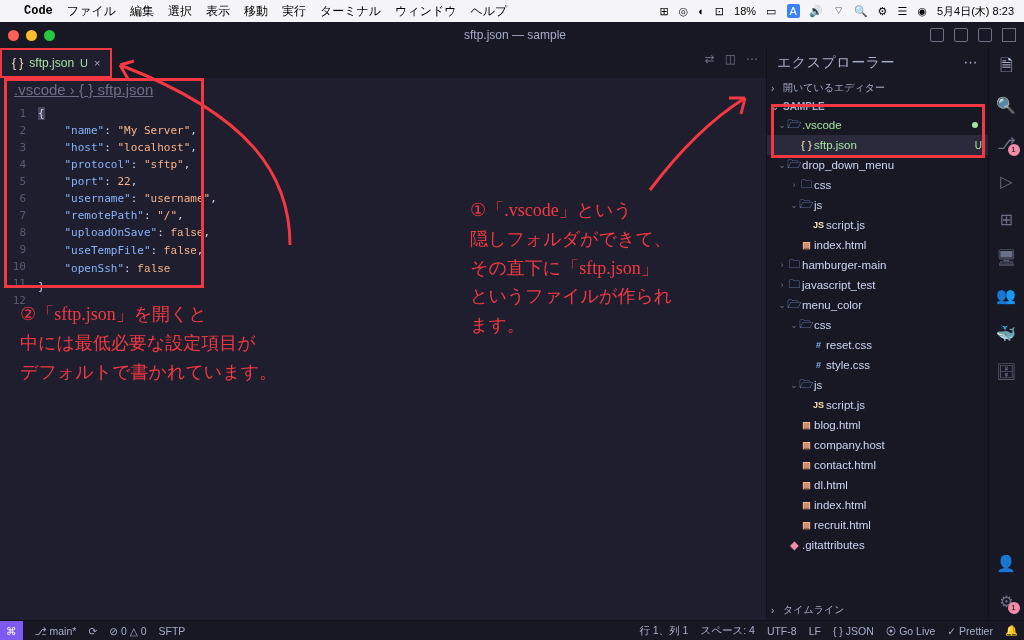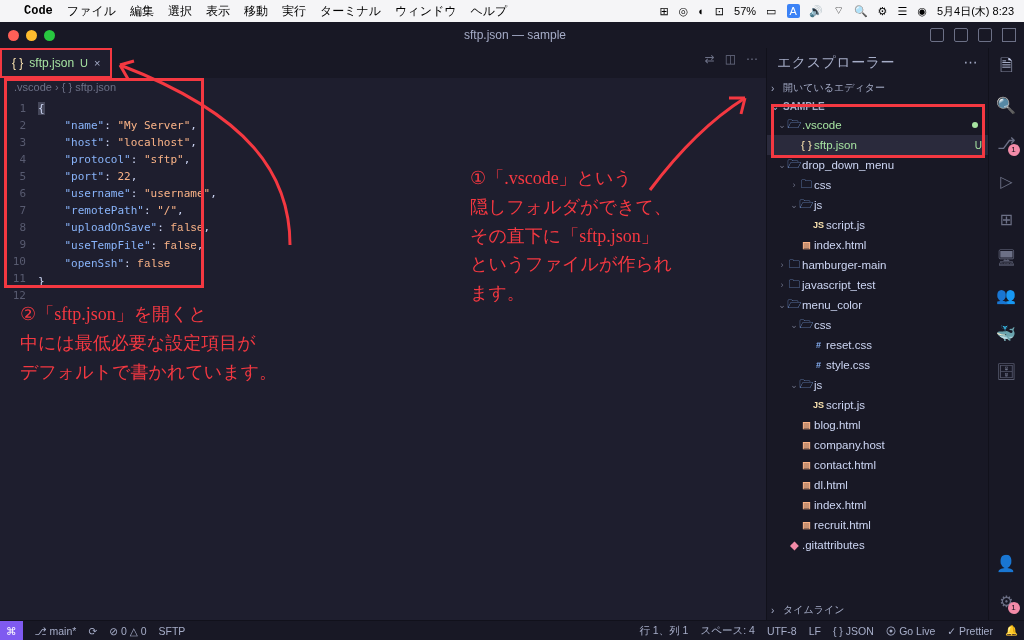--- a/index.html
+++ b/index.html
@@ -64,21 +64,21 @@
     display: flex; align-items: center; gap: 6px;
     padding: 0 10px;
     background: #1e1e2e;
     border: 2px solid #f43841;
     font-size: 12px;
   }
   .tab .json-icon { color: #f9e2af; }
   .tab .fname { color: #a6e3a1; }
   .tab .u { color: #a6e3a1; font-size: 11px; }
   .tab .x { color: #a6adc8; font-size: 11px; }
-  .breadcrumb { padding: 3px 14px; font-size: 11px; color: #6c7086; }
+  .breadcrumb { padding: 3px 14px; font-size: 15px; color: #6c7086; text-decoration: underline; }
 
   .code-wrap { display: flex; position: relative; }
   .gutter { width: 34px; text-align: right; color: #585b70; padding: 4px 8px 0 0; font-family: Menlo, monospace; font-size: 11px; line-height: 17px; }
   .code {
     font-family: Menlo, Consolas, monospace;
     font-size: 11px;
     line-height: 17px;
     white-space: pre;
     padding: 4px 0 0 4px;
     position: relative;
@@ -192,21 +192,21 @@
   <span>実行</span>
   <span>ターミナル</span>
   <span>ウィンドウ</span>
   <span>ヘルプ</span>
   <div class="spacer"></div>
   <div class="right">
     <span>⊞</span>
     <span>◎</span>
     <span>◐</span>
     <span>⊡</span>
-    <span>57%</span>
+    <span>18%</span>
     <span>▭</span>
     <span style="background:#3b82f6;color:#fff;padding:1px 3px;border-radius:2px;">A</span>
     <span>🔊</span>
     <span>⌔</span>
     <span>🔍</span>
     <span>⚙</span>
     <span>☰</span>
     <span>◉</span>
     <span>5月4日(木) 8:23</span>
   </div>
@@ -442,21 +442,21 @@
     <span class="item">スペース: 4</span>
     <span class="item">UTF-8</span>
     <span class="item">LF</span>
     <span class="item">{ } JSON</span>
     <span class="item">⦿ Go Live</span>
     <span class="item">✓ Prettier</span>
     <span class="item">🔔</span>
   </div>
 </div>
 
-<div class="annot" style="left:470px; top:164px; width:280px;">①「.vscode」という
+<div class="annot" style="left:470px; top:196px; width:280px;">①「.vscode」という
 隠しフォルダができて、
 その直下に「sftp.json」
 というファイルが作られ
 ます。</div>
 <div class="annot" style="left:20px; top:300px; width:330px;">②「sftp.json」を開くと
 中には最低必要な設定項目が
 デフォルトで書かれています。</div>
 
 <div class="arrow" style="left:90px; top:55px;">
   <svg width="220" height="220">

